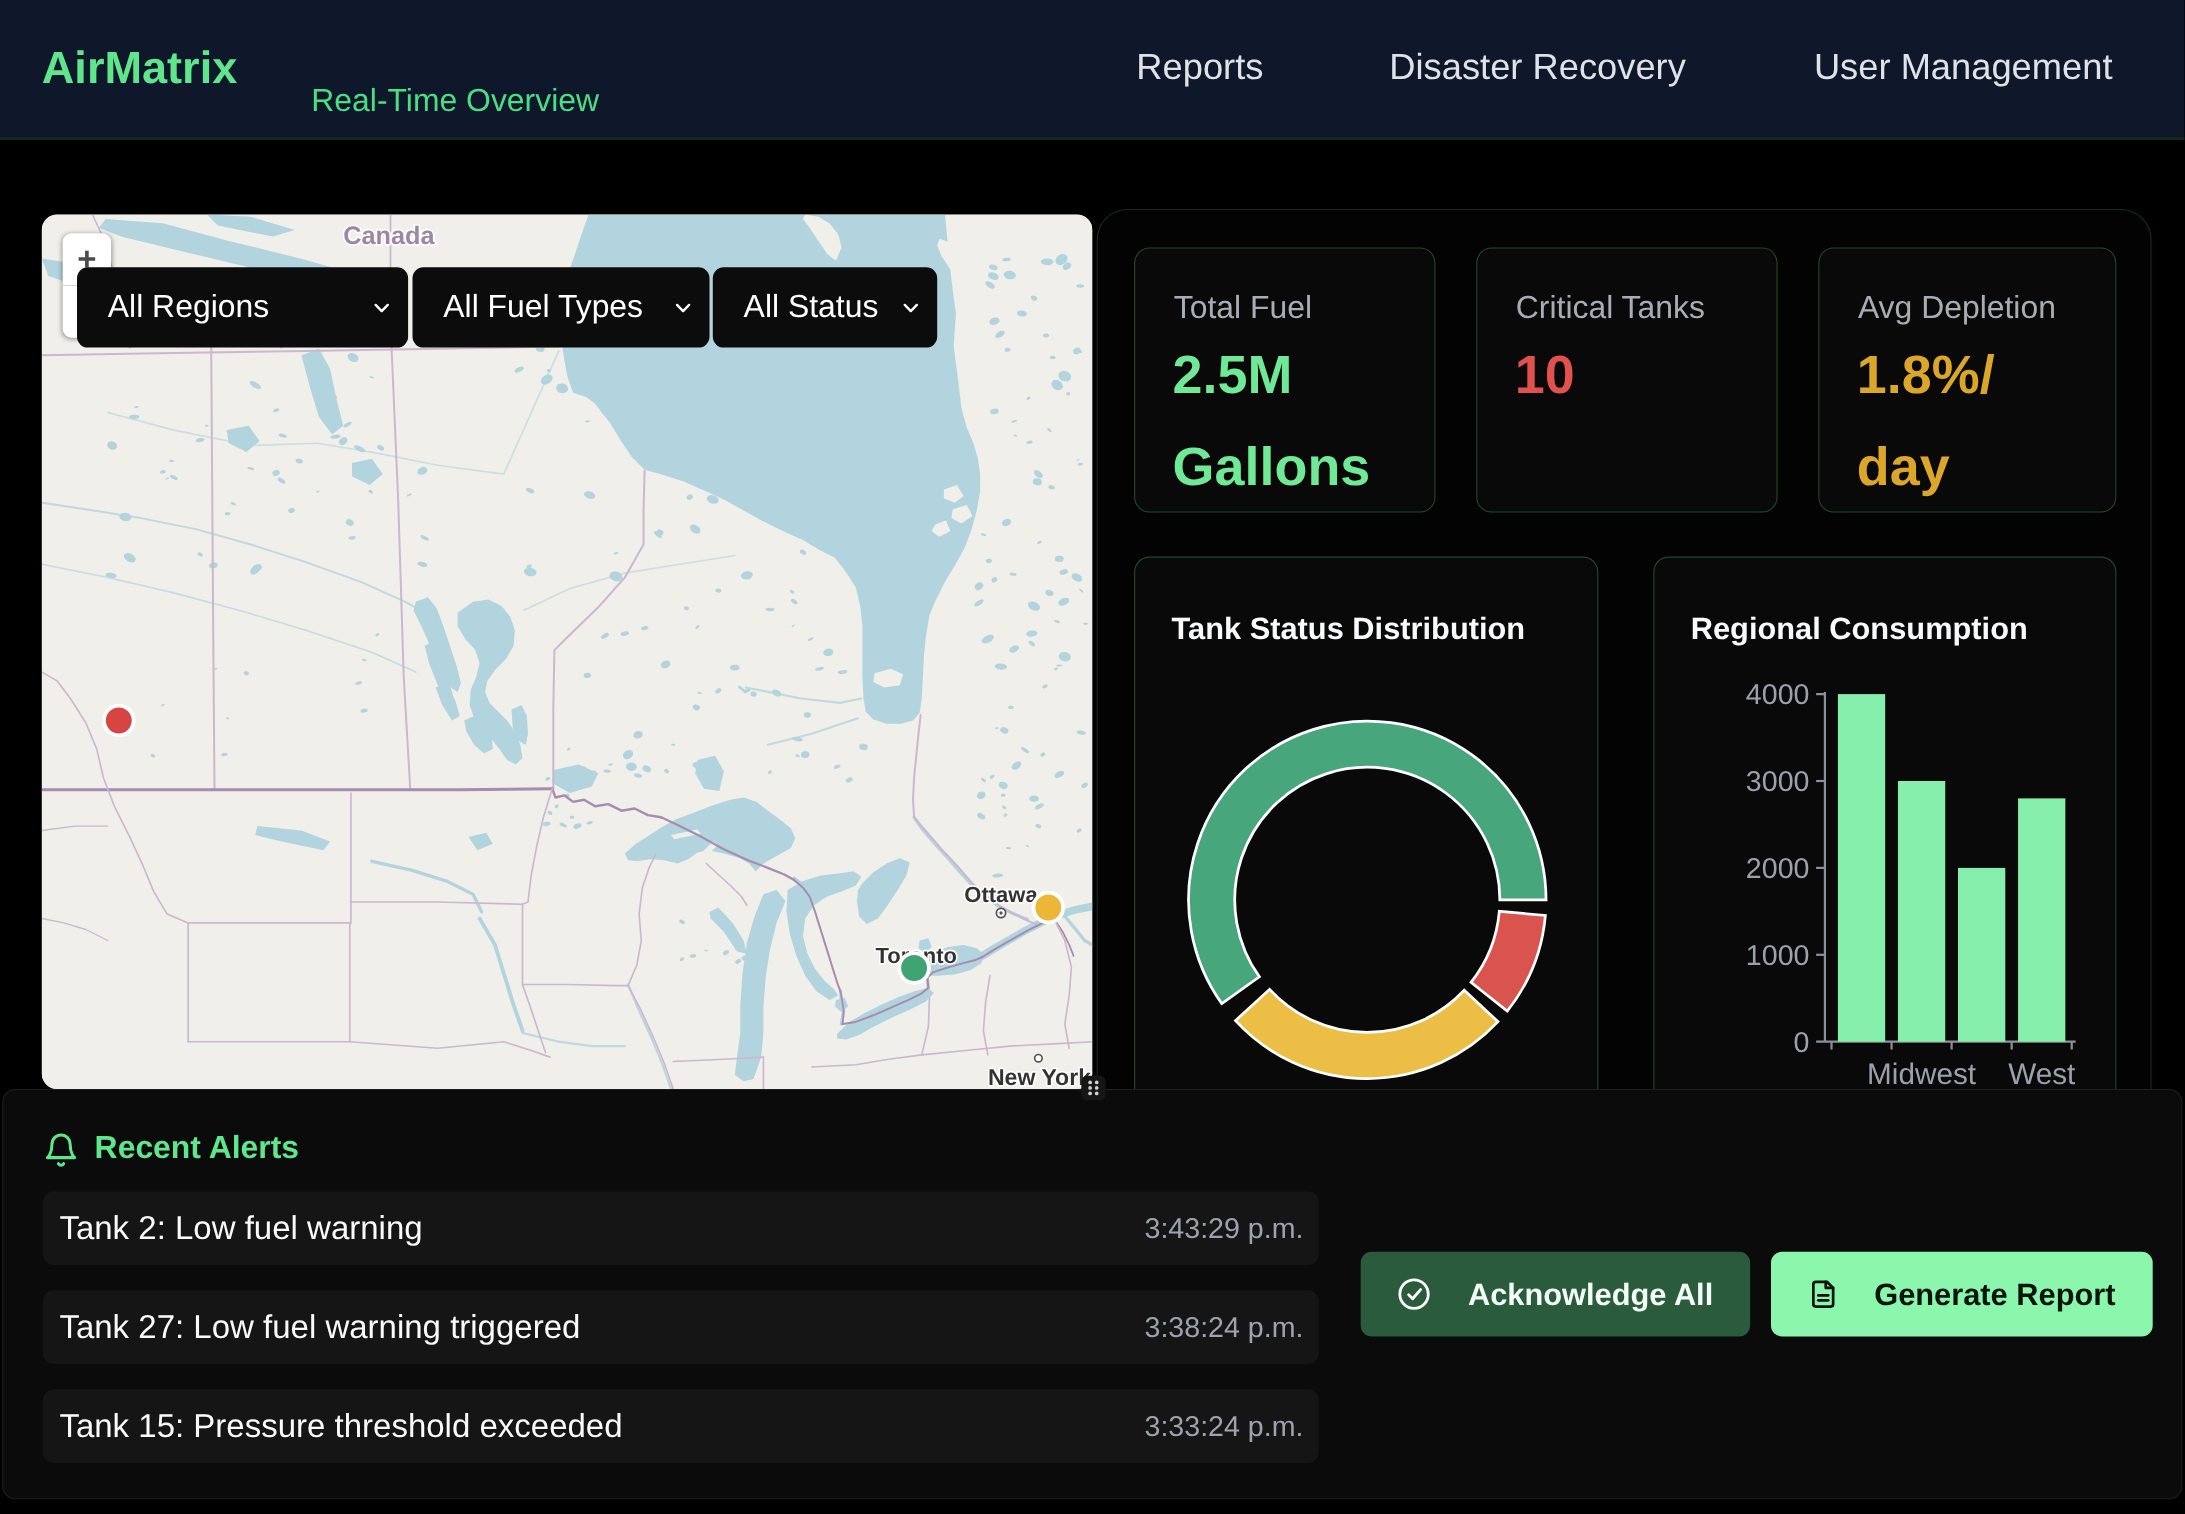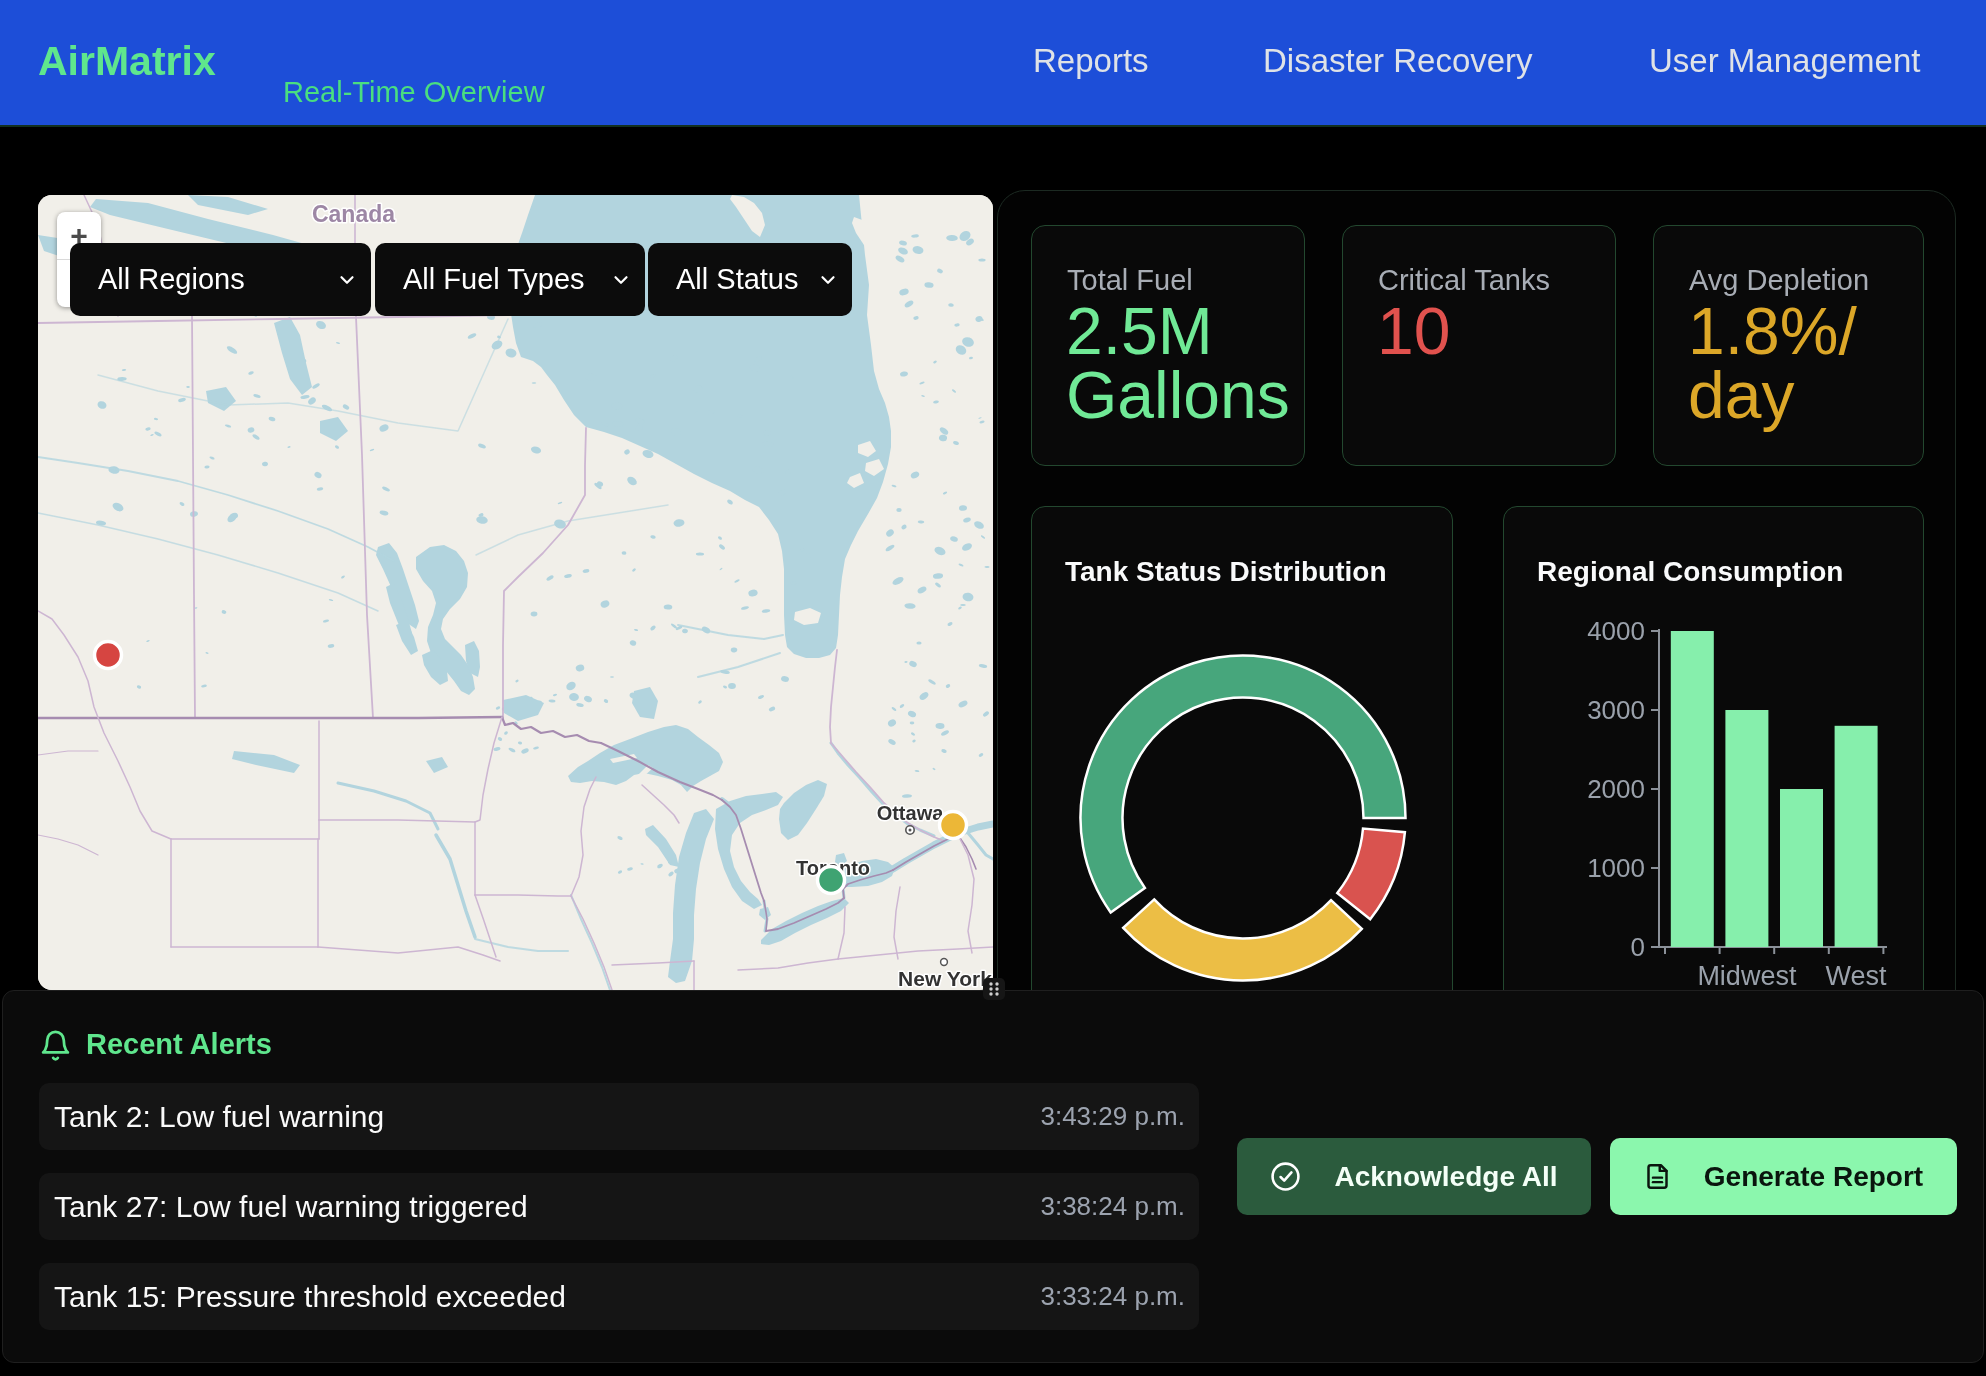--- a/index.html
+++ b/index.html
@@ -1,31 +1,31 @@
 <!DOCTYPE html>
 <html><head><meta charset="utf-8"><style>
 *{margin:0;padding:0;box-sizing:border-box}
 html,body{width:1986px;height:1376px;background:#000;font-family:"Liberation Sans",sans-serif;overflow:hidden;position:relative}
 .abs{position:absolute}
-header{position:absolute;left:0;top:0;width:1986px;height:127px;background:#1d4ed8;border-bottom:2px solid #12301f}
+header{position:absolute;left:0;top:0;width:1986px;height:127px;background:#0f172a;border-bottom:2px solid #12301f}
 .logo{position:absolute;left:38px;top:38px;font-size:41px;font-weight:700;color:#5fe68d}
 .htitle{position:absolute;left:283px;top:20px;font-size:40px;font-weight:700;color:#f3f4f6}
 .hsub{position:absolute;left:283px;top:76px;font-size:29px;color:#4ade80}
 .nav{position:absolute;top:42px;font-size:33px;color:#dfe2e6}
 #mapwrap{position:absolute;left:38px;top:195px;width:955px;height:795px;border-radius:14px;overflow:hidden;background:#f1efe9}
 .zoomctl{position:absolute;left:19px;top:17px;width:44px;height:95px;background:#fff;border-radius:8px;box-shadow:0 1px 5px rgba(0,0,0,.4)}
 .zoomctl .zb{width:44px;height:47px;display:flex;align-items:center;justify-content:center;font-size:30px;font-weight:700;color:#4b4b4b}
 .zoomctl .zd{height:1px;background:#d9d9d9;margin:0 0px}
 .pill{position:absolute;top:48px;height:73px;background:#0c0c0c;border-radius:10px;display:flex;align-items:center;justify-content:space-between;padding:0 13px 0 28px;color:#fff;font-size:29px;font-weight:500;z-index:5}
 .pill .chev{display:flex;align-items:center}
 .handle{position:absolute;left:983px;top:978px;width:22px;height:22px;background:#161616;border-radius:5px;z-index:30;display:flex;align-items:center;justify-content:center}
 #rpanel{position:absolute;left:997px;top:190px;width:959px;height:1000px;border:1px solid #1c2a22;border-radius:28px;background:#030303}
 .scard{position:absolute;top:34px;height:241px;background:#090909;border:1px solid #23482f;border-radius:14px}
 .slabel{position:absolute;left:35px;top:38px;font-size:29px;font-weight:400;color:#a8adb5}
-.sval{position:absolute;left:34px;top:73px;font-size:66px;font-weight:400;line-height:64px}
+.sval{position:absolute;left:34px;top:73px;font-size:49px;font-weight:700;line-height:84px}
 .ccard{position:absolute;top:315px;height:500px;background:#090909;border:1px solid #23482f;border-radius:14px}
 .ctitle{position:absolute;left:33px;top:49px;font-size:28px;font-weight:700;color:#f9fafb}
 #alerts{position:absolute;left:2px;top:990px;width:1982px;height:373px;background:#0b0b0b;border:1px solid #1f1f1f;border-radius:12px;z-index:20}
 .arow{position:absolute;left:36px;width:1160px;height:67px;background:#151515;border-radius:10px;display:flex;align-items:center;justify-content:space-between;padding:0 14px 0 15px}
 .arow .at{font-size:30px;color:#fafafa}
 .arow .tm{font-size:26px;color:#9ca3af}
 .btn{position:absolute;top:147px;height:77px;border-radius:10px;display:flex;align-items:center;justify-content:center;gap:33px;font-size:28px;font-weight:700}
 </style></head><body>
 <header>
   <div class="logo">AirMatrix</div>

